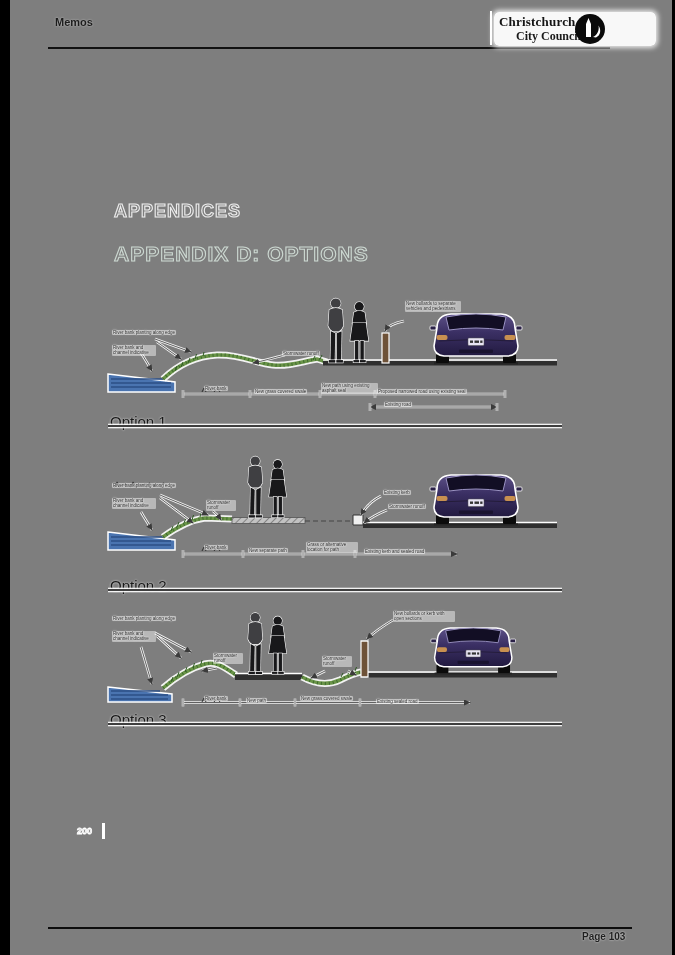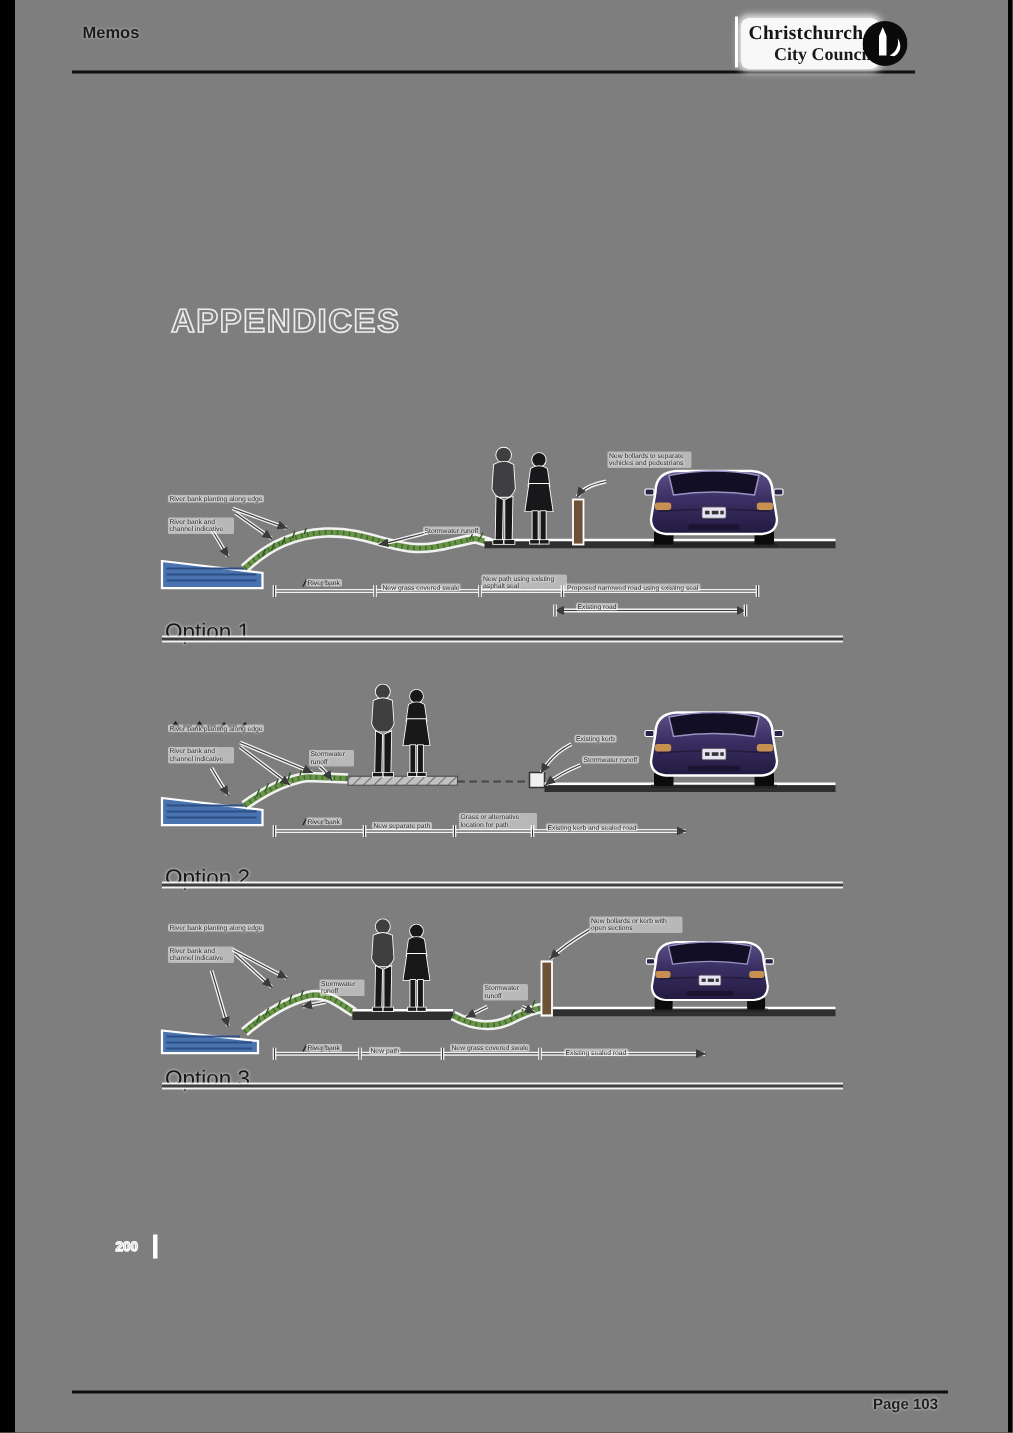--- a/index.html
+++ b/index.html
@@ -5,31 +5,31 @@
   html,body{margin:0;padding:0;background:#000;}
   .page{position:absolute;left:0;top:0;width:675px;height:955px;background:#7e7e7e;overflow:hidden;
         font-family:"Liberation Sans",sans-serif;}
   .edge{position:absolute;background:#000;}
 
   
   .memos{position:absolute;left:55px;top:16px;font-size:11px;font-weight:bold;color:#1c1c1c;
          text-shadow:0 0 2px rgba(255,255,255,.6);}
   .hrule{position:absolute;left:48px;top:47px;width:562px;height:2px;background:#111;}
   .logo-sep{position:absolute;left:490px;top:11px;width:2px;height:34px;background:#fff;}
-  .logo{position:absolute;left:494px;top:12px;width:92px;height:34px;background:rgba(255,255,255,.95);
-        border-radius:5px;box-shadow:0 0 5px 2px rgba(255,255,255,.85);}
+  .logo{position:absolute;left:494px;top:12px;width:132px;height:34px;background:rgba(255,255,255,.95);
+        border-radius:5px;box-shadow:0 0 5px 2px rgba(255,255,255,.85);padding-left:30px;}
   .logo-l1{position:absolute;left:5px;top:2px;font-family:"Liberation Serif",serif;font-weight:bold;
            font-size:13px;color:#141414;letter-spacing:.2px;}
   .logo-l2{position:absolute;left:22px;top:17px;font-family:"Liberation Serif",serif;font-weight:bold;
            font-size:12px;color:#1a1a1a;}
   .logo-badge{position:absolute;left:81px;top:2px;width:30px;height:30px;}
 
   
   .h-block{position:absolute;left:114px;top:201px;font-weight:bold;letter-spacing:1px;}
-  .h1{font-size:22px;color:transparent;-webkit-text-stroke:1.1px #ececec;margin-bottom:22px;}
+  .h1{font-size:18px;color:transparent;-webkit-text-stroke:1.1px #ececec;margin-bottom:22px;}
   .h2{font-size:21px;line-height:20px;color:transparent;-webkit-text-stroke:1.1px #ccd8d1;}
 
   
   svg.scene{position:absolute;overflow:visible;}
   .arrow .h,.dimline .h{stroke:#fff;stroke-width:2.6px;fill:none;opacity:.9;}
   .arrow .d,.dimline .d{stroke:#3b3b3b;stroke-width:.8px;fill:none;}
   .tickh{stroke:#fff;stroke-width:2.4px;}
   .tick{stroke:#3b3b3b;stroke-width:.8px;}
   .sil{fill:#18181a;stroke:#fff;stroke-width:1.1px;paint-order:stroke;}
   .sil2{fill:#3f3f42;stroke:#fff;stroke-width:1.1px;paint-order:stroke;}
@@ -129,20 +129,21 @@
       <svg width="30" height="30" viewBox="0 0 30 30">
         <circle cx="15" cy="15" r="15" fill="#0a0a0a"></circle>
         <path d="M11,23 L11,10 L13.5,4 L16,10 L16,23 Z" fill="#fff"></path>
         <path d="M18,23 C22,21 24.5,17 23.5,11.5 C26.5,16 25.5,21.5 21,23.5 Z" fill="#fff"></path>
       </svg>
     </span>
   </div>
 
   <div class="h-block">
     <div class="h1">APPENDICES</div>
+    <div class="h2">APPENDIX D: OPTIONS</div>
   </div>
 
   <svg class="scene" style="left:105px;top:293px" width="460" height="142" viewBox="0 0 460 142">
     <g>
       <polygon points="3,81 70,89 70,99 3,99" fill="#4a74b0" stroke="#fff" stroke-width="1.5"></polygon>
       <path d="M6,86 H58 M6,90 H66 M6,94 H66" stroke="#2c4f85" stroke-width="1.3" fill="none"></path>
     </g>
     <g>
       <path d="M58,86 C75,70 92,63 112,62 C135,61 150,70 168,72 C185,74 198,68 212,66 L222,69" stroke="#fff" stroke-width="7" fill="none" opacity=".9"></path>
       <path d="M58,86 C75,70 92,63 112,62 C135,61 150,70 168,72 C185,74 198,68 212,66 L222,69" stroke="#6a9448" stroke-width="3.6" fill="none"></path>

